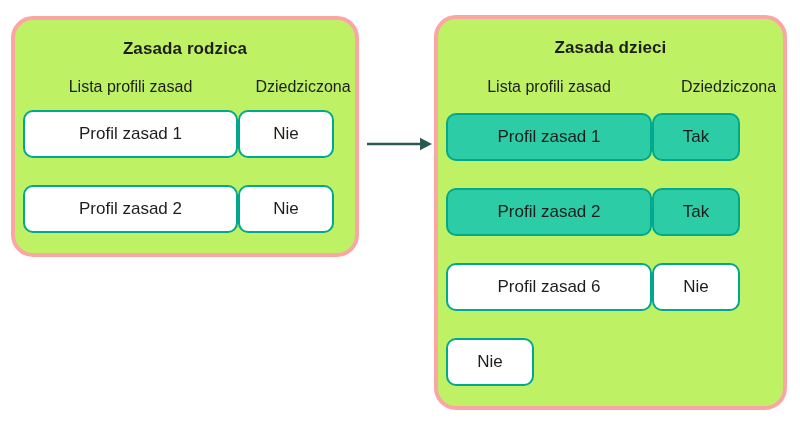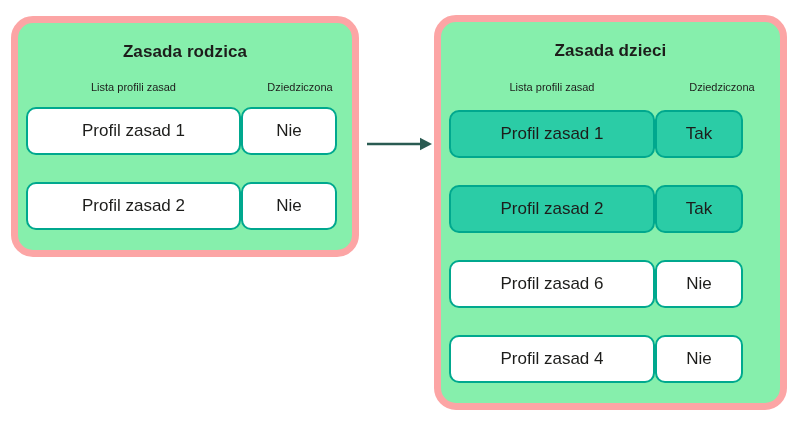--- a/index.html
+++ b/index.html
@@ -8,38 +8,38 @@
     position: relative;
     width: 800px;
     height: 426px;
     background: #ffffff;
     font-family: "Liberation Sans", sans-serif;
     color: #1D1D1B;
     overflow: hidden;
   }
   .panel {
     position: absolute;
-    background: #86efac;
-    border: 7px solid #fca5a5;
+    background: #bef264;
+    border: 4px solid #fca5a5;
     border-radius: 22px;
   }
   .panel.parent { left: 11px; top: 16px; width: 348px; height: 241px; }
   .panel.child  { left: 434px; top: 15px; width: 353px; height: 395px; }
   .panel-title {
     text-align: center;
     font-weight: 700;
     font-size: 17px;
     padding-top: 19px;
     letter-spacing: 0.1px;
   }
   .headers {
     display: flex;
     justify-content: space-between;
     align-items: flex-end;
-    font-size: 11px;
+    font-size: 16px;
   }
   .parent .headers { margin-top: 19px; padding: 0 4px 0 8px; }
   .child  .headers { margin-top: 20px; padding: 0 14px 0 8px; }
   .hdr { text-align: center; }
   .parent .col1 { width: 215px; }
   .parent .col2 { width: 96px; }
   .child  .col1 { width: 206px; }
   .child  .col2 { width: 88px; }
   .row {
     display: flex;
@@ -101,18 +101,17 @@
     </div>
     <div class="row">
       <div class="cell col1 filled">Profil zasad 2</div>
       <div class="cell col2 filled">Tak</div>
     </div>
     <div class="row">
       <div class="cell col1">Profil zasad 6</div>
       <div class="cell col2">Nie</div>
     </div>
     <div class="row">
-      <div class="cell col1">Profil zasad 4</div>
       <div class="cell col2">Nie</div>
     </div>
   </div>
 
 </div>
 
 </body></html>

